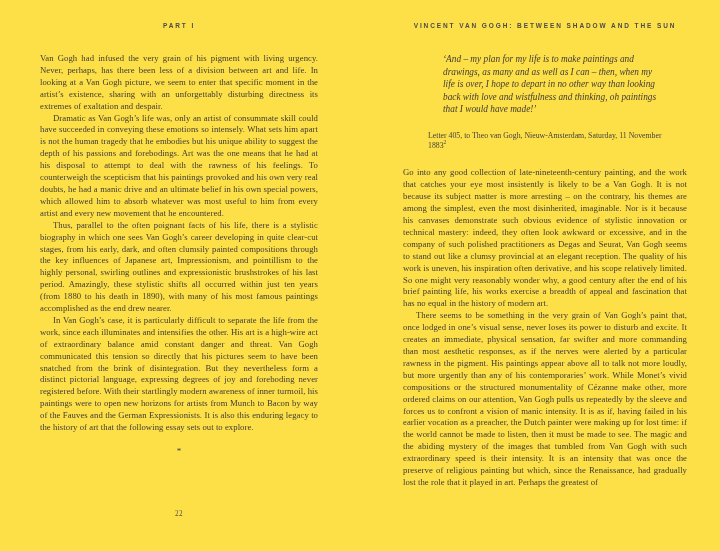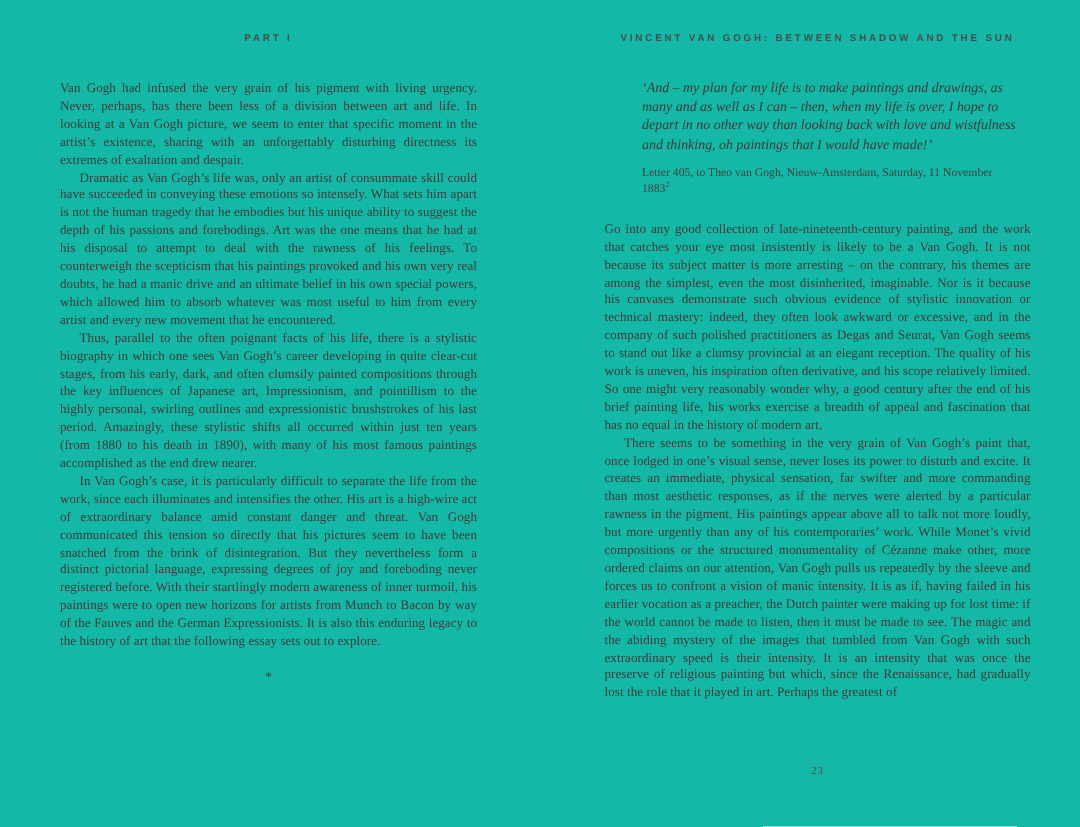--- a/index.html
+++ b/index.html
@@ -4,21 +4,21 @@
 <style>
   html, body {
     margin: 0;
     padding: 0;
     background: #ffffff;
   }
   .spread {
     position: relative;
     width: 720px;
     height: 551px;
-    background: #14b8a6;
+    background: #fde047;
     overflow: hidden;
     font-family: "Liberation Serif", serif;
     color: #3f3b37;
   }
   .page {
     position: absolute;
     top: 22px;
     height: 515px;
   }
   .page.left  { left: 40px;  width: 278px; }
@@ -43,21 +43,21 @@
     text-indent: 13px;
     letter-spacing: 0.05px;
   }
   .para.first { text-indent: 0; }
 
   .epigraph {
     margin: 10px 0 0 25px;
     width: 252px;
   }
   .quote-text {
-    margin: 0;
+    margin: 15px;
     font-style: italic;
     font-size: 9.3px;
     line-height: 12.6px;
     text-align: left;
   }
   .quote-attribution {
     margin: 7px 0 0 0;
     font-size: 7.8px;
     line-height: 10.2px;
     color: #45413d;
@@ -94,28 +94,28 @@
 
   <div class="page left">
     <div class="running-head">PART I</div>
     <div>
       <p class="para first">Van Gogh had infused the very grain of his pigment with living urgency. Never, perhaps, has there been less of a division between art and life. In looking at a Van Gogh picture, we seem to enter that specific moment in the artist’s existence, sharing with an unforgettably disturbing directness its extremes of exaltation and despair.</p>
       <p class="para">Dramatic as Van Gogh’s life was, only an artist of consummate skill could have succeeded in conveying these emotions so intensely. What sets him apart is not the human tragedy that he embodies but his unique ability to suggest the depth of his passions and forebodings. Art was the one means that he had at his disposal to attempt to deal with the rawness of his feelings. To counterweigh the scepticism that his paintings provoked and his own very real doubts, he had a manic drive and an ultimate belief in his own special powers, which allowed him to absorb whatever was most useful to him from every artist and every new movement that he encountered.</p>
       <p class="para">Thus, parallel to the often poignant facts of his life, there is a stylistic biography in which one sees Van Gogh’s career developing in quite clear-cut stages, from his early, dark, and often clumsily painted compositions through the key influences of Japanese art, Impressionism, and pointillism to the highly personal, swirling outlines and expressionistic brushstrokes of his last period. Amazingly, these stylistic shifts all occurred within just ten years (from 1880 to his death in 1890), with many of his most famous paintings accomplished as the end drew nearer.</p>
       <p class="para">In Van Gogh’s case, it is particularly difficult to separate the life from the work, since each illuminates and intensifies the other. His art is a high-wire act of extraordinary balance amid constant danger and threat. Van Gogh communicated this tension so directly that his pictures seem to have been snatched from the brink of disintegration. But they nevertheless form a distinct pictorial language, expressing degrees of joy and foreboding never registered before. With their startlingly modern awareness of inner turmoil, his paintings were to open new horizons for artists from Munch to Bacon by way of the Fauves and the German Expressionists. It is also this enduring legacy to the history of art that the following essay sets out to explore.</p>
       <div class="separator">*</div>
     </div>
+    <div class="folio">22</div>
   </div>
 
   <div class="page right">
     <div class="running-head">VINCENT VAN GOGH: BETWEEN SHADOW AND THE SUN</div>
     <div class="epigraph">
       <p class="quote-text">‘And – my plan for my life is to make paintings and drawings, as many and as well as I can – then, when my life is over, I hope to depart in no other way than looking back with love and wistfulness and thinking, oh paintings that I would have made!’</p>
       <p class="quote-attribution"><span>Letter 405, to Theo van Gogh, Nieuw-Amsterdam, Saturday, 11 November 1883</span><sup>2</sup></p>
     </div>
     <div>
       <p class="para first body-start">Go into any good collection of late-nineteenth-century painting, and the work that catches your eye most insistently is likely to be a Van Gogh. It is not because its subject matter is more arresting – on the contrary, his themes are among the simplest, even the most disinherited, imaginable. Nor is it because his canvases demonstrate such obvious evidence of stylistic innovation or technical mastery: indeed, they often look awkward or excessive, and in the company of such polished practitioners as Degas and Seurat, Van Gogh seems to stand out like a clumsy provincial at an elegant reception. The quality of his work is uneven, his inspiration often derivative, and his scope relatively limited. So one might very reasonably wonder why, a good century after the end of his brief painting life, his works exercise a breadth of appeal and fascination that has no equal in the history of modern art.</p>
       <p class="para">There seems to be something in the very grain of Van Gogh’s paint that, once lodged in one’s visual sense, never loses its power to disturb and excite. It creates an immediate, physical sensation, far swifter and more commanding than most aesthetic responses, as if the nerves were alerted by a particular rawness in the pigment. His paintings appear above all to talk not more loudly, but more urgently than any of his contemporaries’ work. While Monet’s vivid compositions or the structured monumentality of Cézanne make other, more ordered claims on our attention, Van Gogh pulls us repeatedly by the sleeve and forces us to confront a vision of manic intensity. It is as if, having failed in his earlier vocation as a preacher, the Dutch painter were making up for lost time: if the world cannot be made to listen, then it must be made to see. The magic and the abiding mystery of the images that tumbled from Van Gogh with such extraordinary speed is their intensity. It is an intensity that was once the preserve of religious painting but which, since the Renaissance, had gradually lost the role that it played in art. Perhaps the greatest of</p>
     </div>
-    <div class="folio">23</div>
   </div>
 
 </div>
 
 </body></html>

